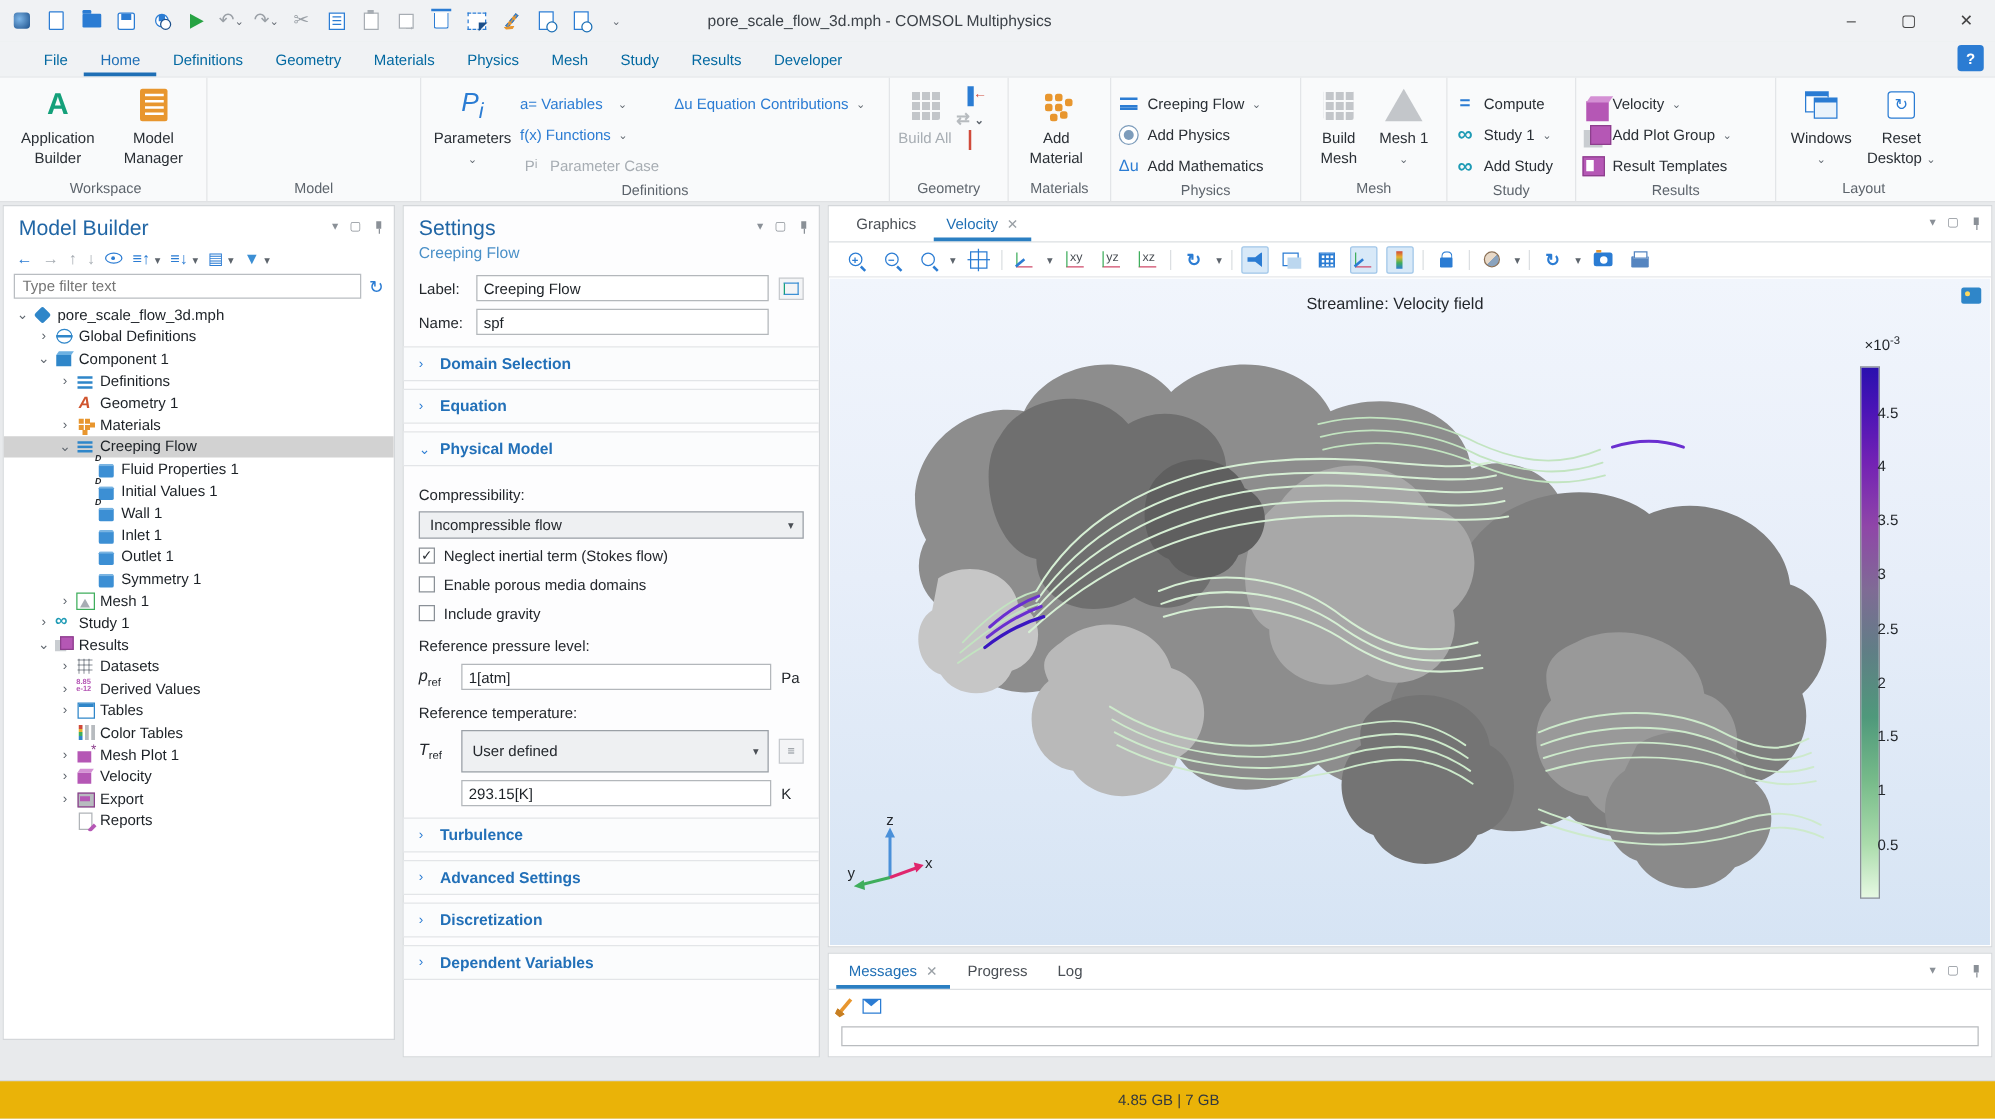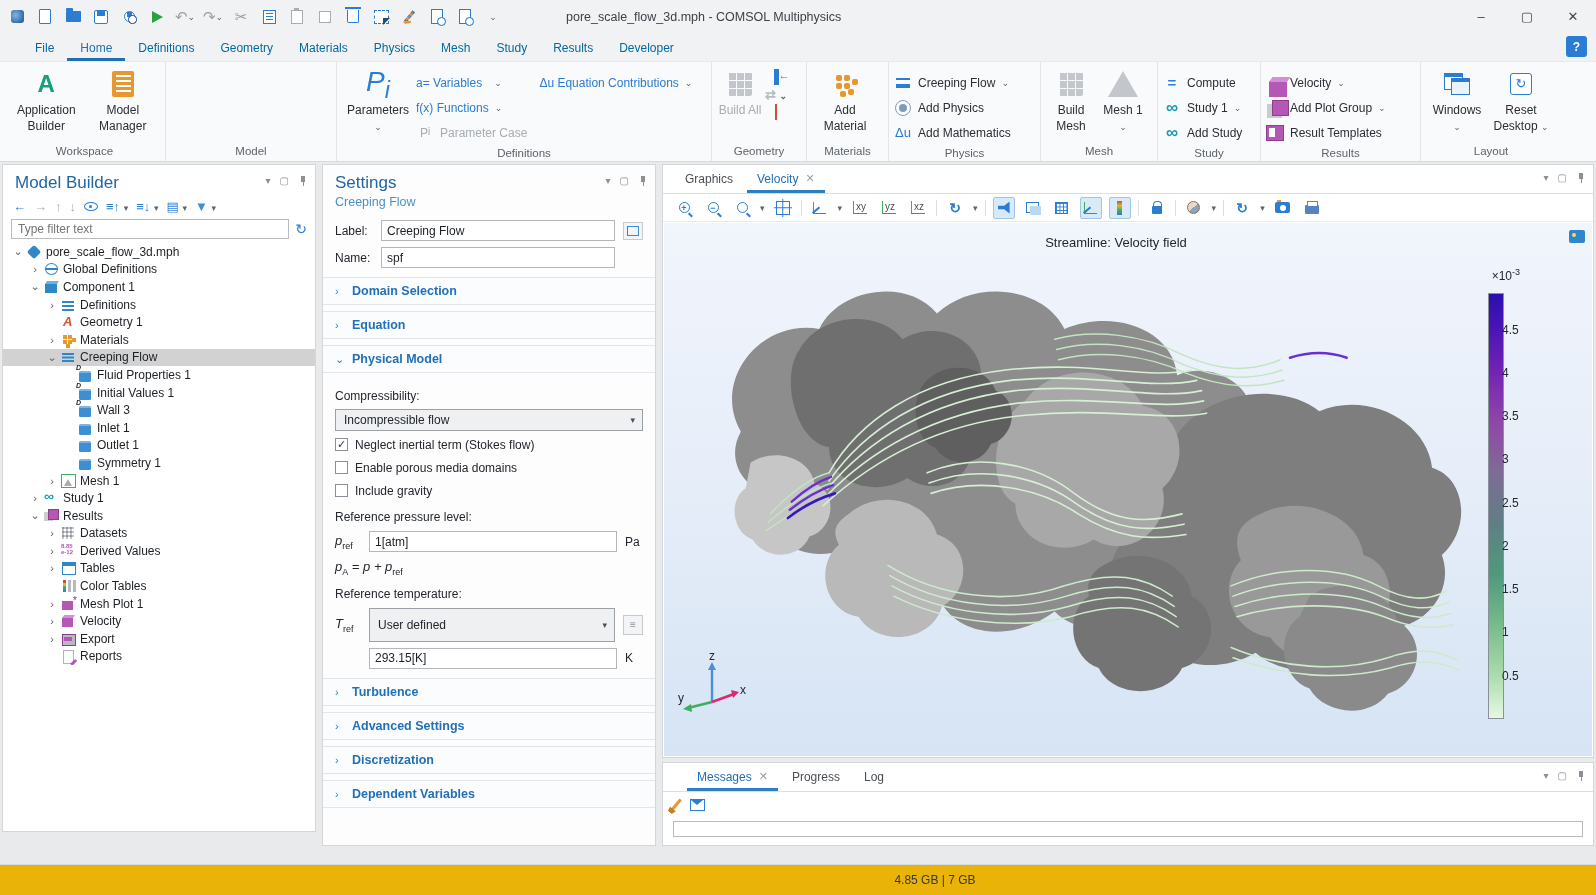--- a/index.html
+++ b/index.html
@@ -48,21 +48,21 @@
   .ritems{display:flex;flex:1;gap:2px}
   .glabel{text-align:center;color:#5d646c;font-size:11.5px;padding:2px 0 4px;margin-top:auto}
   .rbig{width:76px;display:flex;flex-direction:column;align-items:center;gap:4px;padding-top:3px;text-align:center;line-height:1.3;color:#2a2f35}
   .rbig .bicon{height:30px;display:flex;align-items:center;justify-content:center}
   .rcol{display:flex;flex-direction:column;justify-content:flex-start;padding-top:4px}
   .rsmall{display:flex;align-items:center;gap:6px;height:25px;white-space:nowrap;color:#2a2f35}
   .rsmall .sicon{width:18px;display:flex;justify-content:center}
   .caret{font-size:9px;color:#5d646c}
   .disabled{color:#a7adb3}
   .bA{font-size:24px;font-weight:bold;color:#14a07a}
-  .bPi{font-size:28px;color:#2b7cd3;font-style:italic}
+  .bPi{font-size:21px;color:#2b7cd3;font-style:italic}
   .cabinet{width:22px;height:26px;background:#e8962e;border-radius:2px;position:relative}
   .cabinet::before{content:"";position:absolute;left:4px;right:3px;top:4px;height:2px;background:#fff;box-shadow:0 5px 0 #fff,0 10px 0 #fff,0 15px 0 #fff}
   .cube{width:24px;height:24px;position:relative}
   .cube::before{content:"";position:absolute;left:2px;top:6px;width:18px;height:16px;background:#2f86c9}
   .cube::after{content:"";position:absolute;left:2px;top:2px;width:18px;height:5px;background:#6db1e2;transform:skewX(-35deg);transform-origin:left bottom}
   .cube.magenta::before{background:#b557b5}
   .cube.magenta::after{background:#d490d4}
   .diamond{width:20px;height:20px;border:2px solid #5b9bd5;transform:rotate(45deg);background:#fff;position:relative;top:2px}
   .diamond::before{content:"";position:absolute;inset:3px;border:1.5px solid #9cc3e6}
   .matdots{width:24px;height:24px;position:relative}
@@ -173,21 +173,21 @@
   .sym{width:26px;font-style:italic;font-size:13px;color:#23272c}
   .sym sub,.eqline sub{font-size:9px;font-style:normal}
   .unit{width:18px;color:#23272c}
   .eqline{padding:4px 12px 2px;font-style:italic;font-size:13px}
   .combo2{flex:1;height:22px;border:1px solid #9aa0a6;background:#eef0f2;display:flex;align-items:center;padding:16px 8px;position:relative}
   .combo2::after{content:"▾";position:absolute;right:7px;color:#4a4f55;font-size:9px}
   .tbtn{width:20px;height:20px;border:1px solid #c7cace;background:#f3f4f6;color:#8a9097;font-size:10px;display:flex;align-items:center;justify-content:center;flex:none}
 
   
   .gtabs{display:flex;align-items:flex-end;height:29px;border-bottom:1px solid #dcdfe2;padding-left:12px;gap:4px}
-  .gtab{padding:5px 10px 7px;color:#4a4f55;display:flex;gap:7px;align-items:flex-start}
+  .gtab{padding:5px 10px 7px;color:#4a4f55;display:flex;gap:7px;align-items:flex-end}
   .gtab.active{color:#1f6fb5;border-bottom:3px solid #2b7fc2;padding-bottom:4px}
   .gtab .x{color:#9aa0a6;font-size:11px}
   .gtoolbar{height:28px;display:flex;align-items:center;gap:7px;padding:0 10px;border-bottom:1px solid #e6e8ea;color:#2b7cd3}
   .vsep{width:1px;height:16px;background:#dcdfe2}
   .tgl{display:flex;align-items:center;justify-content:center;width:22px;height:22px;border-radius:2px}
   .tgl.on{background:#d8e9f8;border:1px solid #9fc5e8}
   .mag{width:11px;height:11px;border:1.8px solid #2b7cd3;border-radius:50%;position:relative;display:inline-flex;align-items:center;justify-content:center;font-size:9px;font-weight:bold;color:#2b7cd3}
   .mag::after{content:"";position:absolute;right:-4px;bottom:-4px;width:5px;height:1.8px;background:#2b7cd3;transform:rotate(45deg)}
   .ext{width:14px;height:14px;border:1.5px solid #2b7cd3;position:relative}
   .ext::before{content:"";position:absolute;left:50%;top:-3px;bottom:-3px;width:1.5px;background:#2b7cd3;transform:translateX(-50%)}
@@ -581,21 +581,21 @@
           <span class="tic tic-node">
             <i class="badge">D</i>
           </span>
           <span class="tlabel">Initial Values 1</span>
         </div>
       <div class="trow" style="--lv:3">
           <span class="chev"></span>
           <span class="tic tic-node">
             <i class="badge">D</i>
           </span>
-          <span class="tlabel">Wall 3</span>
+          <span class="tlabel">Wall 1</span>
         </div>
       <div class="trow" style="--lv:3">
           <span class="chev"></span>
           <span class="tic tic-node"></span>
           <span class="tlabel">Inlet 1</span>
         </div>
       <div class="trow" style="--lv:3">
           <span class="chev"></span>
           <span class="tic tic-node"></span>
           <span class="tlabel">Outlet 1</span>
@@ -714,21 +714,20 @@
         <span class="cbox"></span>
         <span>Include gravity</span>
       </div>
 
     <div class="caption">Reference pressure level:</div>
     <div class="symrow">
       <span class="sym"><span>p</span><sub>ref</sub></span>
       <input class="tinput" value="1[atm]" style="">
       <span class="unit">Pa</span>
     </div>
-    <div class="eqline"><span>p</span><sub>A</sub><span> = p + p</span><sub>ref</sub></div>
 
     <div class="caption">Reference temperature:</div>
     <div class="symrow">
       <span class="sym"><span>T</span><sub>ref</sub></span>
       <span class="combo2">
           <span>User defined</span>
         </span>
       <span class="tbtn">≡</span>
     </div>
     <div class="symrow">
@@ -920,21 +919,21 @@
         <line x1="34" y1="52" x2="56" y2="44" stroke="#e0266e" stroke-width="2.4"></line>
         <polygon points="61,42 53,40 55,48" fill="#e0266e"></polygon>
         <text x="31" y="10">z</text>
         <text x="0" y="52">y</text>
         <text x="62" y="44">x</text>
       </svg>
     </div>
   </div>
 
   <div class="panel p-msg">
-    <div class="gtabs" style="padding-left:24px">
+    <div class="gtabs" style="padding-left:6px">
       <span class="gtab active">
           <span>Messages</span>
           <span class="x">✕</span>
         </span>
       <span class="gtab">
           <span>Progress</span>
         </span>
       <span class="gtab">
           <span>Log</span>
         </span>

